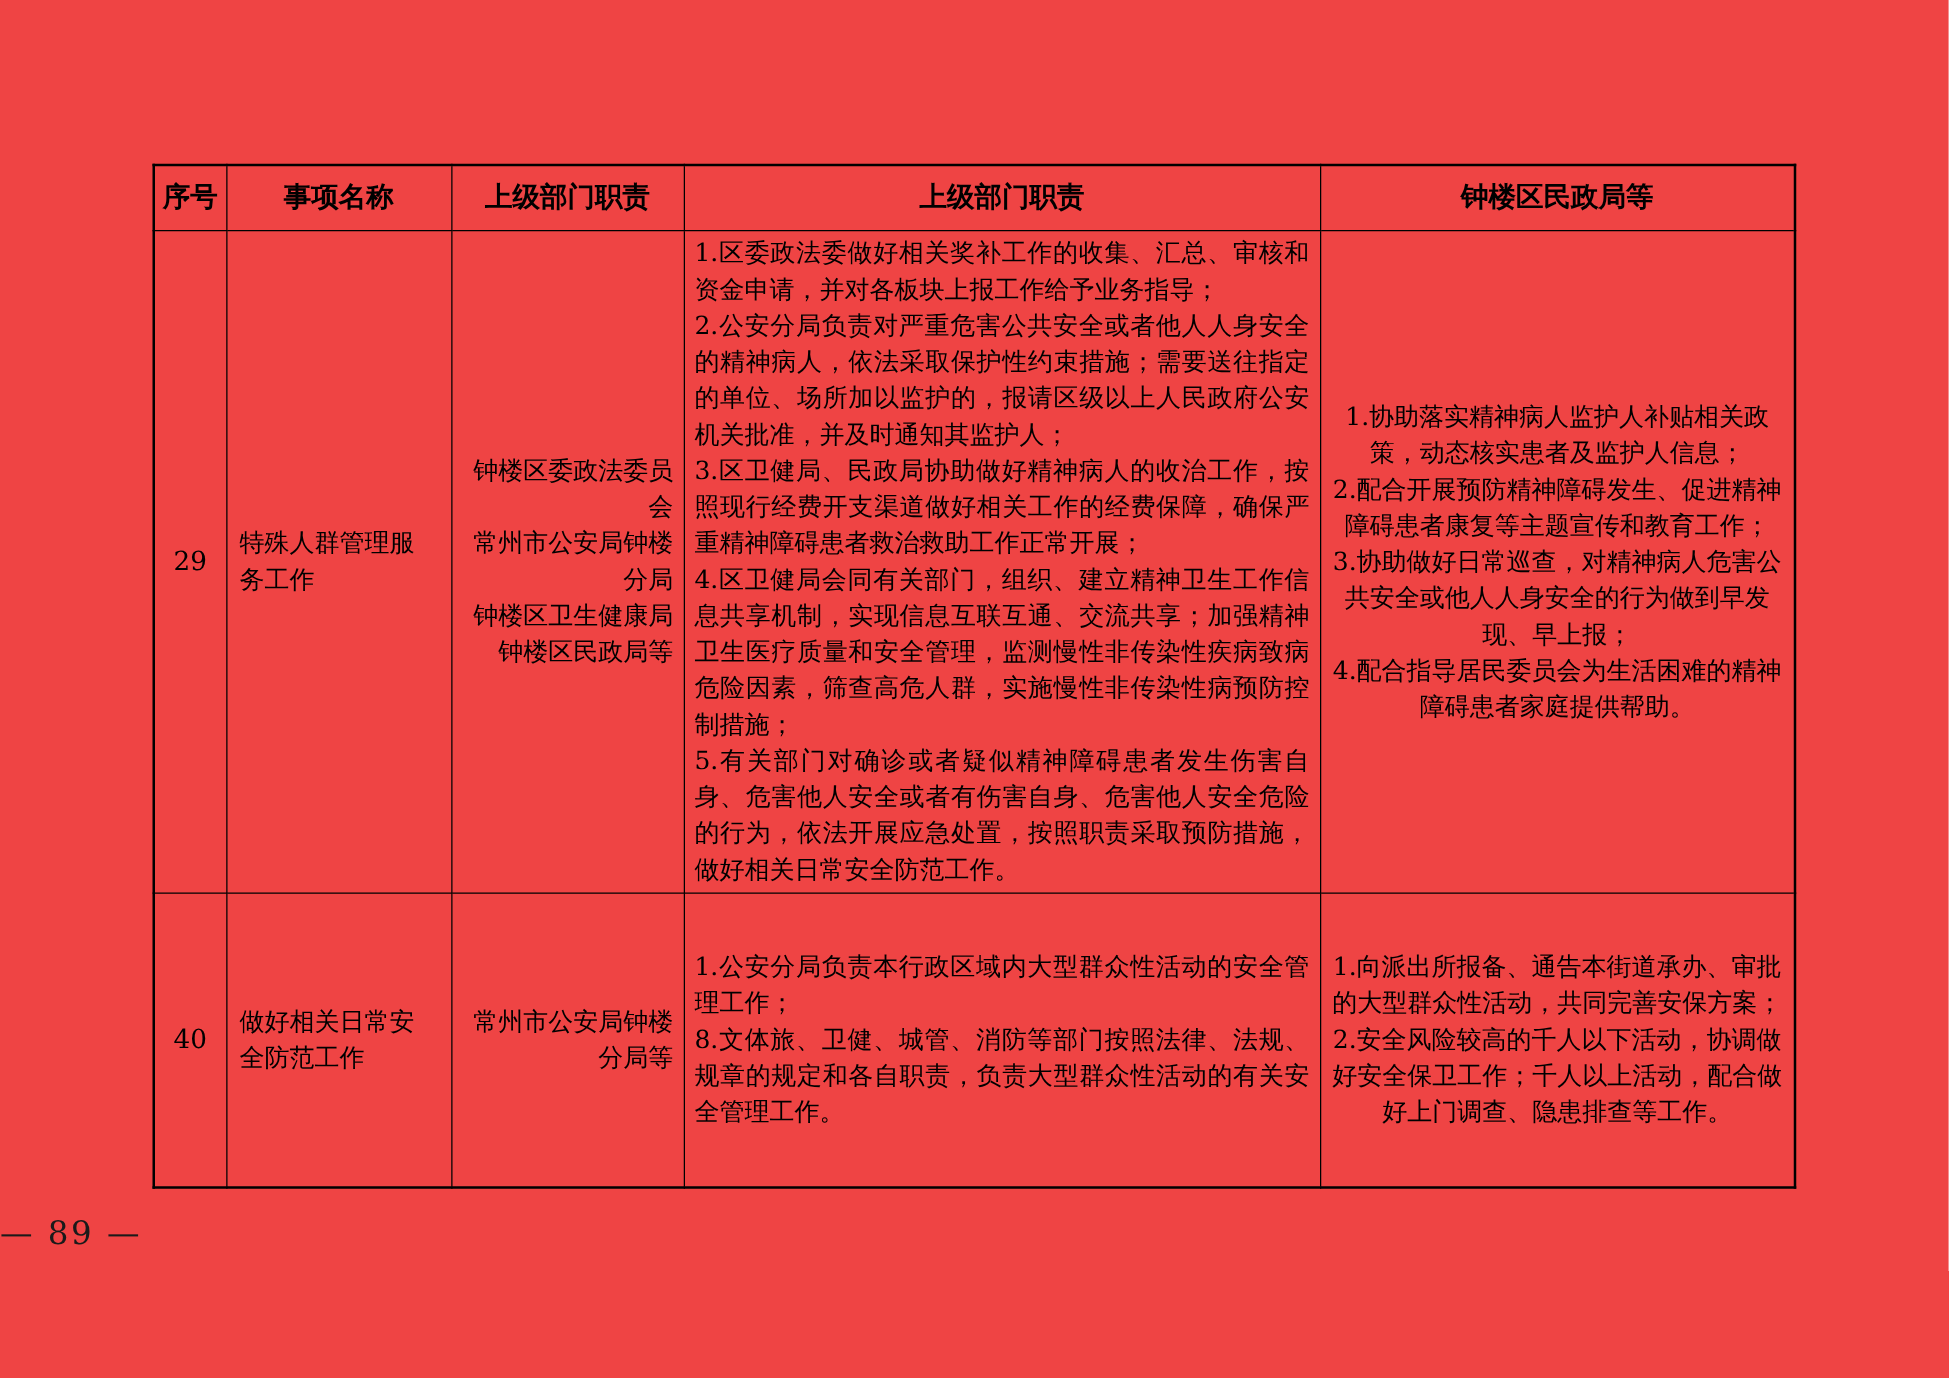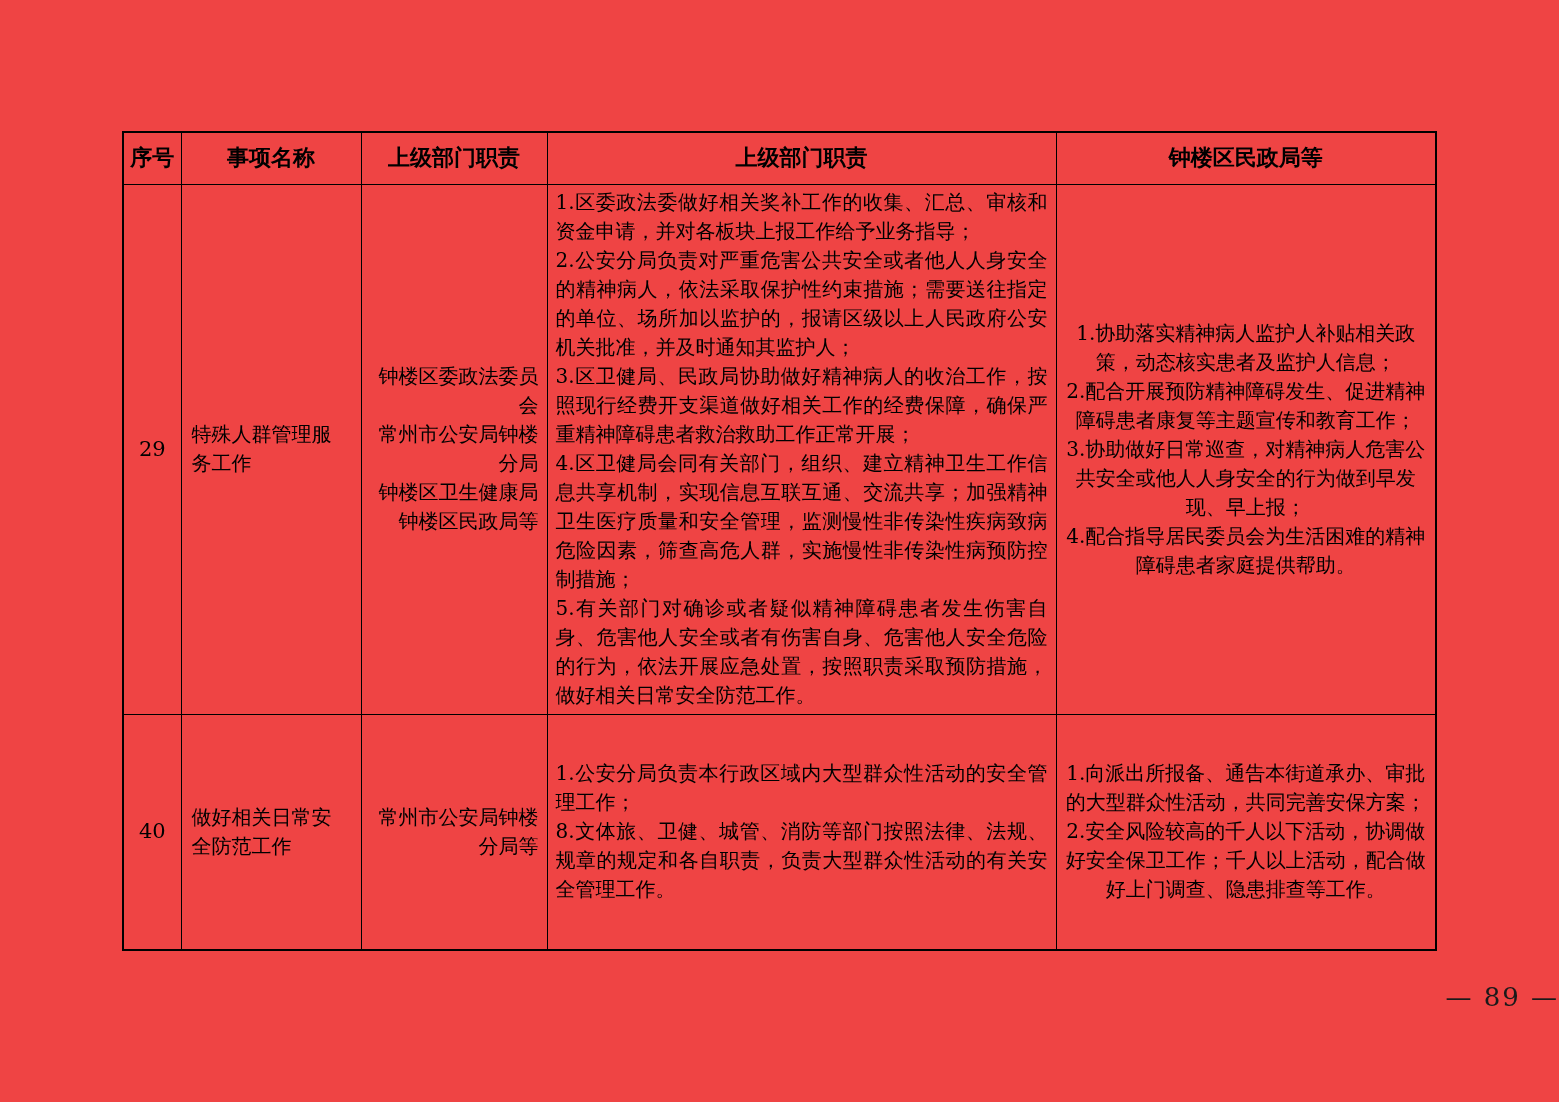--- a/index.html
+++ b/index.html
@@ -73,25 +73,24 @@
   td.cell-street {
     padding: 0 8px;
     text-align: center;
     white-space: pre-line;
   }
   .page-number {
     position: absolute;
     left: 0;
     top: 972px;
     width: 1559px;
-    text-align: right;
+    text-align: left;
     font-size: 26px;
     letter-spacing: 2px;
     color: #1a1a1a;
-    margin-top: 10px;
   }
 </style>
 </head>
 <body>
 
 <div class="page">
 
   <table class="doc-table">
     <colgroup>
       <col class="c-seq">

